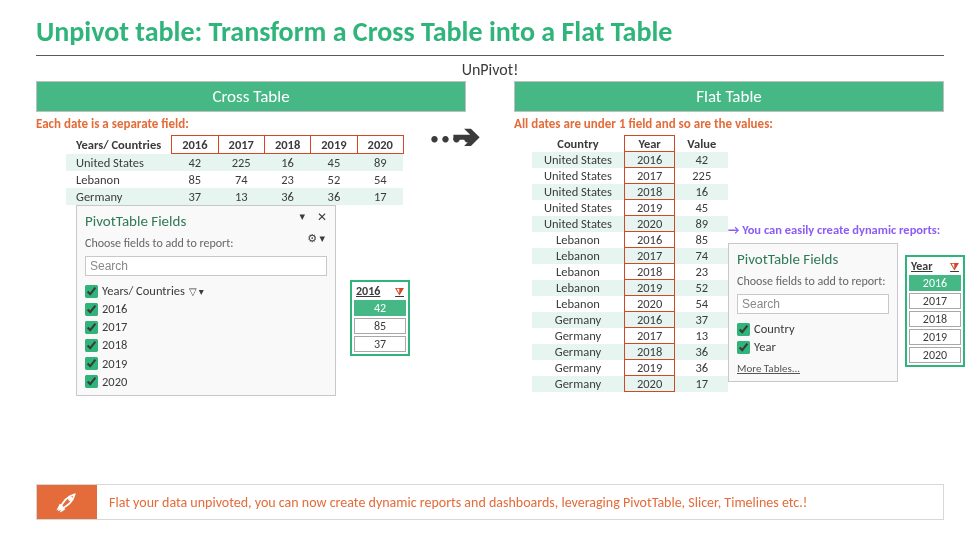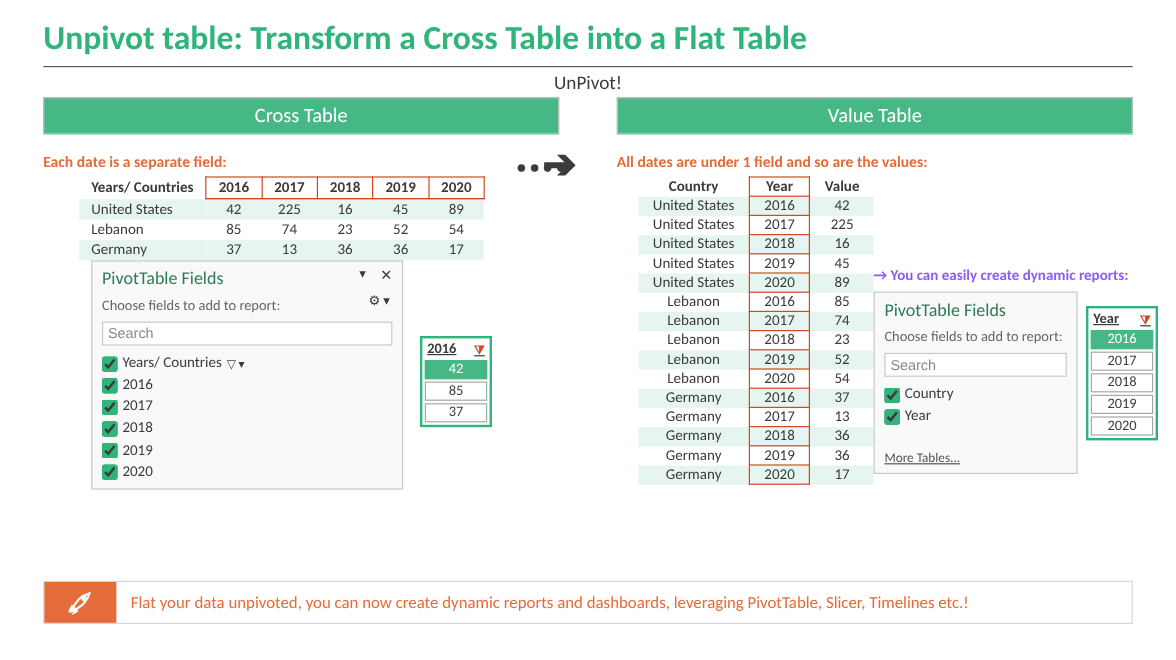--- a/index.html
+++ b/index.html
@@ -10,42 +10,42 @@
 
   .unpivot-label { text-align: center; font-size: 16px; font-weight: 500; margin-top: 4px; }
 
   .cols { display: flex; gap: 0; padding: 0 36px; margin-top: 2px; position: relative; }
   .col { flex: 1 1 0; }
   .col-left { margin-right: 24px; }
   .col-right { margin-left: 24px; }
 
   .col-header { background: #45b886; color: #fff; text-align: center; font-size: 17px; padding: 4px 0; border: 1px solid #bfbfbf; }
 
-  .caption { color: #e36c3a; font-weight: 600; font-size: 13px; padding: 16px 0 4px 0; }
+  .caption { color: #e36c3a; font-weight: 600; font-size: 13px; padding: 4px 0 4px 0; }
 
   
   .cross-tbl { border-collapse: collapse; margin-left: 30px; font-size: 12.5px; }
   .cross-tbl td, .cross-tbl th { padding: 1px 10px; text-align: center; }
   .cross-tbl th:first-child, .cross-tbl td:first-child { text-align: left; }
   .cross-tbl tbody tr:nth-child(odd) { background: #e6f5ef; }
   .hdr-box { border: 1.5px solid #d24726; }
 
   
   .ptf { border: 1px solid #c8c8c8; background: #f9f9f9; width: 260px; margin-left: 40px; padding: 6px 8px 4px 8px; position: relative; }
   .ptf-title { color: #2f7a56; font-size: 15px; font-weight: 500; }
   .ptf-x { position: absolute; top: 4px; right: 8px; font-size: 12px; }
   .ptf-drop { position: absolute; top: 4px; right: 30px; font-size: 11px; }
   .ptf-sub { font-size: 12px; color: #666; margin: 6px 0 2px 0; }
   .ptf-gear { position: absolute; top: 26px; right: 10px; font-size: 11px; }
   .ptf-search { width: 100%; font-size: 12px; padding: 2px 4px; margin: 4px 0 6px 0; border: 1px solid #c8c8c8; }
   .ptf-search::placeholder { color: #888; }
   .ptf-list { font-size: 12.5px; line-height: 1.45; }
   .ptf-list label { display: flex; align-items: center; gap: 4px; }
   .ptf-funnel { float: right; font-size: 10px; margin-top: 2px; }
-  .ptf-more { font-size: 11px; color: #555; margin-top: 19px; text-decoration: underline; }
+  .ptf-more { font-size: 11px; color: #555; margin-top: 6px; text-decoration: underline; }
 
   
   .slicer { border: 2px solid #2fb47a; width: 60px; display: flex; flex-direction: column; gap: 2px; padding: 2px; font-size: 12px; }
   .slicer-head { display: flex; justify-content: space-between; align-items: center; font-weight: 700; text-decoration: underline; padding: 0 2px; }
   .slc-fnl { color: #d24726; font-size: 10px; }
   .slicer-item { border: 1px solid #a8a8a8; text-align: center; padding: 0 0; }
   .slicer-item.sel { background: #45b886; color: #fff; border-color: #45b886; }
 
   .left-slicer-wrap { position: absolute; left: 350px; top: 280px; }
 
@@ -161,21 +161,21 @@
           </label>
         <label>
             <input type="checkbox" checked="" style="">
             <span>2020</span>
           </label>
       </div>
     </div>
   </div>
 
   <div class="col col-right">
-    <div class="col-header">Value Table</div>
+    <div class="col-header">Flat Table</div>
     <div class="caption">All dates are under 1 field and so are the values:</div>
 
     <table class="flat-tbl">
       <thead>
         <tr>
           <th>Country</th>
           <th class="col-box">Year</th>
           <th>Value</th>
         </tr>
       </thead>

